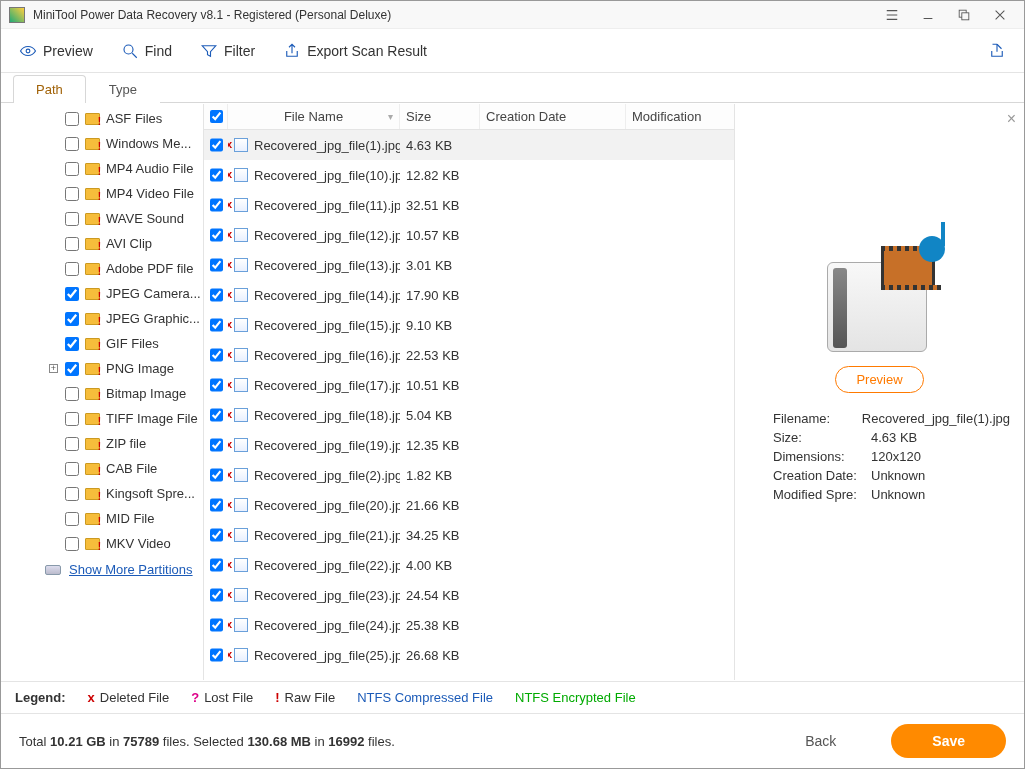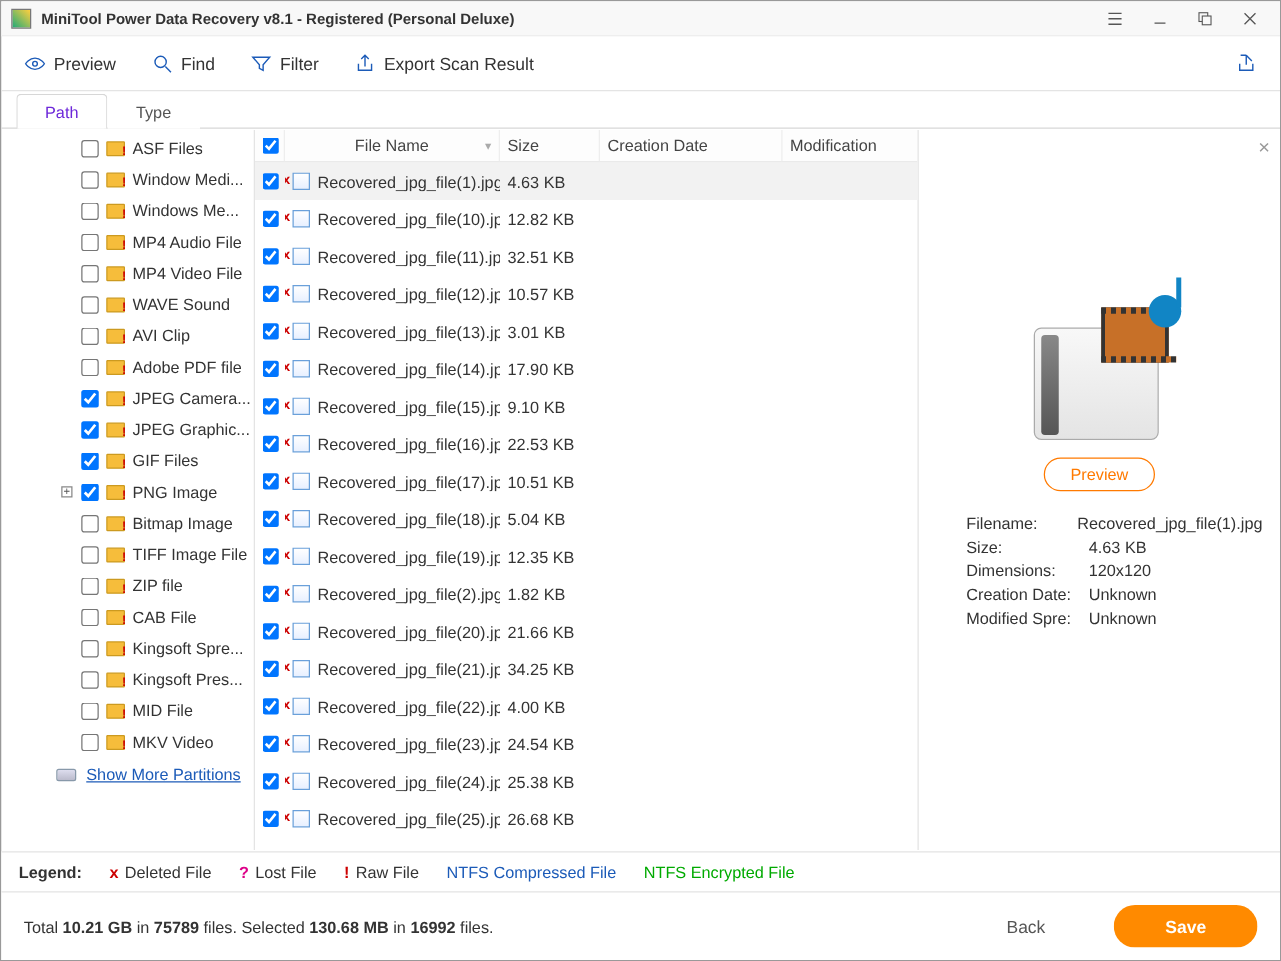--- a/index.html
+++ b/index.html
@@ -16,21 +16,20 @@
     position: relative;
   }
   
   .titlebar {
     height: 28px;
     background: #f8f8f8;
     display: flex;
     align-items: center;
     padding: 0 6px 0 8px;
     border-bottom: 1px solid #eee;
-    font-weight: bold;
   }
   .titlebar .app-icon {
     width: 16px; height:16px;
     background: linear-gradient(45deg,#2a7,#ffcf3f);
     margin-right:8px;
     border:1px solid #777;
   }
   .titlebar .title { flex: 0 0 auto; font-size:12px; }
   .titlebar .spacer { flex:1; }
   .win-btn {
@@ -69,21 +68,21 @@
     border-bottom:none;
     cursor:pointer;
     color:#555;
     position:relative;
     top:1px;
     background:#fff;
   }
   .tab.active {
     border-color:#d7d7d7;
     border-radius:4px 4px 0 0;
-    color:#6d28d9;
+    color:#a16207;
   }
 
   
   .main {
     position:absolute;
     top:103px; left:0; right:0; bottom:88px;
     display:flex;
   }
   .sidebar {
     width: 203px;
@@ -337,25 +336,20 @@
 
   <div class="sidebar" id="tree">
       <div class="tree-item">
         <input type="checkbox" style="">
         <div class="folder-icon"></div>
         <span class="lbl">ASF Files</span>
       </div>
       <div class="tree-item">
         <input type="checkbox" style="">
         <div class="folder-icon"></div>
-        <span class="lbl">Window Medi...</span>
-      </div>
-      <div class="tree-item">
-        <input type="checkbox" style="">
-        <div class="folder-icon"></div>
         <span class="lbl">Windows Me...</span>
       </div>
       <div class="tree-item">
         <input type="checkbox" style="">
         <div class="folder-icon"></div>
         <span class="lbl">MP4 Audio File</span>
       </div>
       <div class="tree-item">
         <input type="checkbox" style="">
         <div class="folder-icon"></div>
@@ -414,25 +408,20 @@
       </div>
       <div class="tree-item">
         <input type="checkbox" style="">
         <div class="folder-icon"></div>
         <span class="lbl">CAB File</span>
       </div>
       <div class="tree-item">
         <input type="checkbox" style="">
         <div class="folder-icon"></div>
         <span class="lbl">Kingsoft Spre...</span>
-      </div>
-      <div class="tree-item">
-        <input type="checkbox" style="">
-        <div class="folder-icon"></div>
-        <span class="lbl">Kingsoft Pres...</span>
       </div>
       <div class="tree-item">
         <input type="checkbox" style="">
         <div class="folder-icon"></div>
         <span class="lbl">MID File</span>
       </div>
       <div class="tree-item">
         <input type="checkbox" style="">
         <div class="folder-icon"></div>
         <span class="lbl">MKV Video</span>

